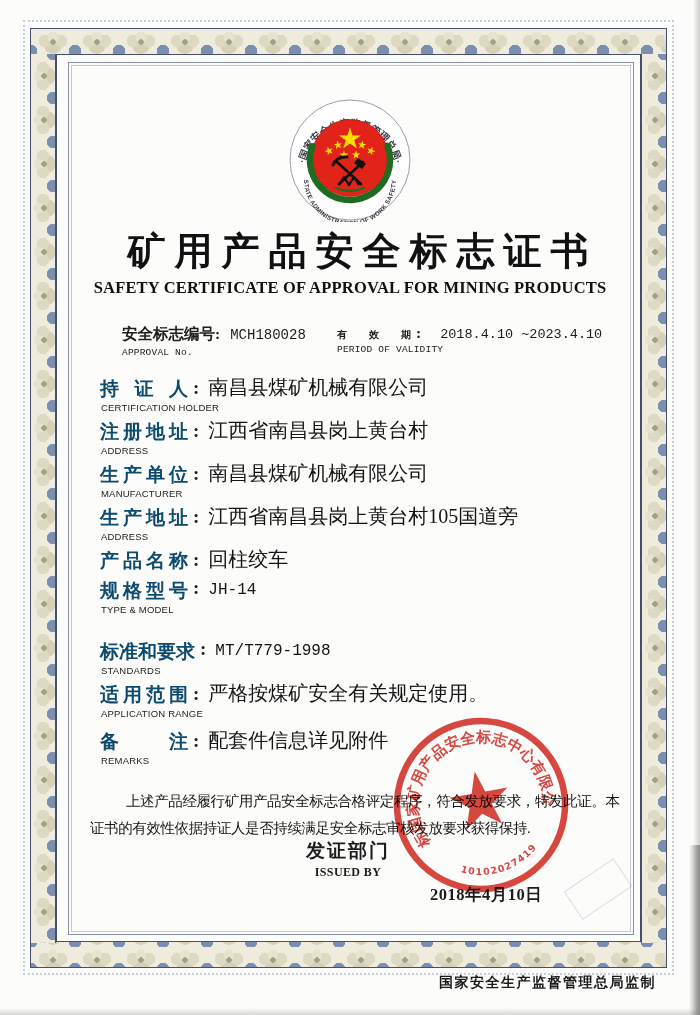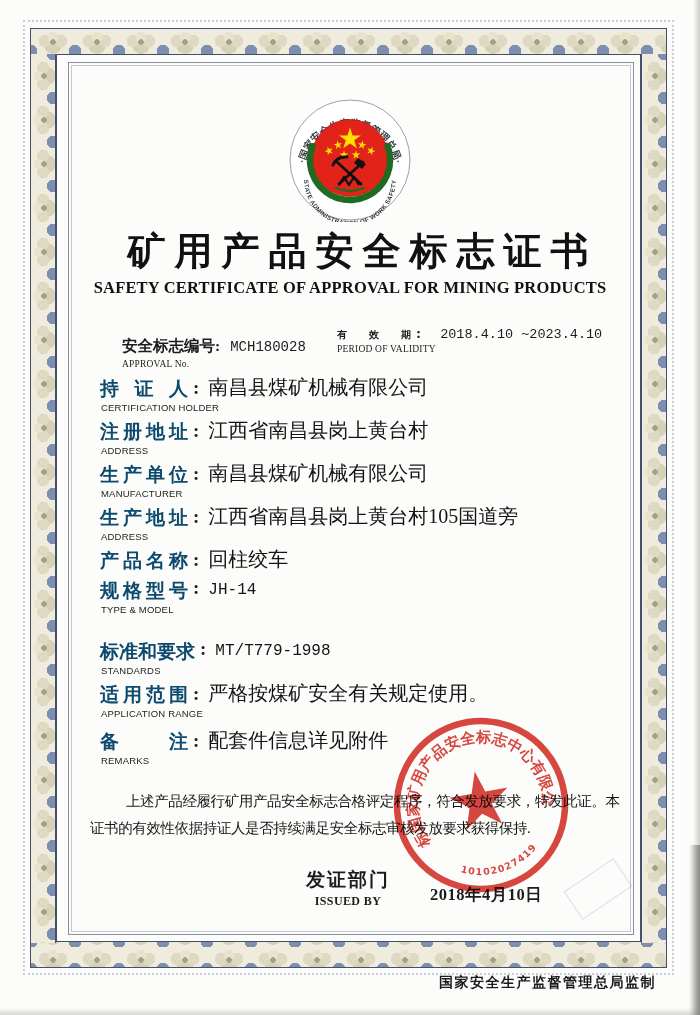--- a/index.html
+++ b/index.html
@@ -48,27 +48,27 @@
   
   .emblem { position:absolute; left:288px; top:98px; width:124px; height:124px; }
 
   
   .title-zh { position:absolute; top:226px; left:16px; right:0; text-align:center;
     font-size:38px; font-weight:700; letter-spacing:9px; padding-left:9px; color:#111; }
   .title-en { position:absolute; top:278px; left:0; right:0; text-align:center;
     font-size:16.5px; font-weight:700; letter-spacing:0.2px; color:#111; }
 
   
-  .h-approval { position:absolute; left:122px; top:336px; }
+  .h-approval { position:absolute; left:122px; top:324px; }
   .h-validity { position:absolute; left:337px; top:324px; }
   .hline { font-size:15.5px; font-weight:700; white-space:nowrap; }
   .hval  { font-family:"Liberation Mono", monospace; font-weight:400; font-size:14px; padding-left:10px; }
   .vlabel { display:inline-block; min-width:74px; text-align:justify; text-align-last:justify;
     font-size:10px; font-weight:700; }
-  .hcap { font-family:Liberation Serif, serif; font-size:9.5px; letter-spacing:0.2px; margin-top:2px; color:#222; }
+  .hcap { font-family:Liberation Mono, monospace; font-size:9.5px; letter-spacing:0.2px; margin-top:2px; color:#222; }
 
   
   .fields { position:absolute; left:100px; top:374px; width:524px; }
   .frow { line-height:27px; white-space:nowrap; }
   .flabel { display:inline-block; min-width:88px; white-space:nowrap;
     text-align:justify; text-align-last:justify;
     font-size:19px; font-weight:700; color:#0c4a6e; vertical-align:bottom; }
   .fcolon { font-size:19px; font-weight:700; padding:0 9px 0 5px; }
   .fvalue { font-size:20px; color:#141414; }
   .fvalue.latin { font-family:"Liberation Mono", monospace; font-size:16px; }
@@ -77,21 +77,21 @@
   .gap-big { margin-top:20px; }
   .gap-sm  { margin-top:8px; }
 
   
   .statement { position:absolute; left:90px; top:788px; width:540px;
     font-size:14.5px; letter-spacing:-0.4px; line-height:27px; color:#161616; }
   .statement .ln { white-space:nowrap; }
   .statement .ln.first { text-indent:36px; }
 
   
-  .issued { position:absolute; left:300px; top:838px; width:96px; text-align:center;margin-top:29px; }
+  .issued { position:absolute; left:300px; top:838px; width:96px; text-align:center; }
   .issued .dept { font-size:19px; font-weight:700; letter-spacing:2px; }
   .issued .dept-en { font-size:12px; font-weight:700; letter-spacing:0.4px; margin-top:1px; }
   .issue-date { position:absolute; left:430px; top:884px; font-size:16.5px; font-weight:700; letter-spacing:0.5px; }
 
   
   .seal { position:absolute; left:392px; top:716px; width:178px; height:178px;
     transform:rotate(-18deg); opacity:0.9; mix-blend-mode:multiply; }
 
   
   .footer-note { position:absolute; top:974px; left:0; right:44px; text-align:right;

